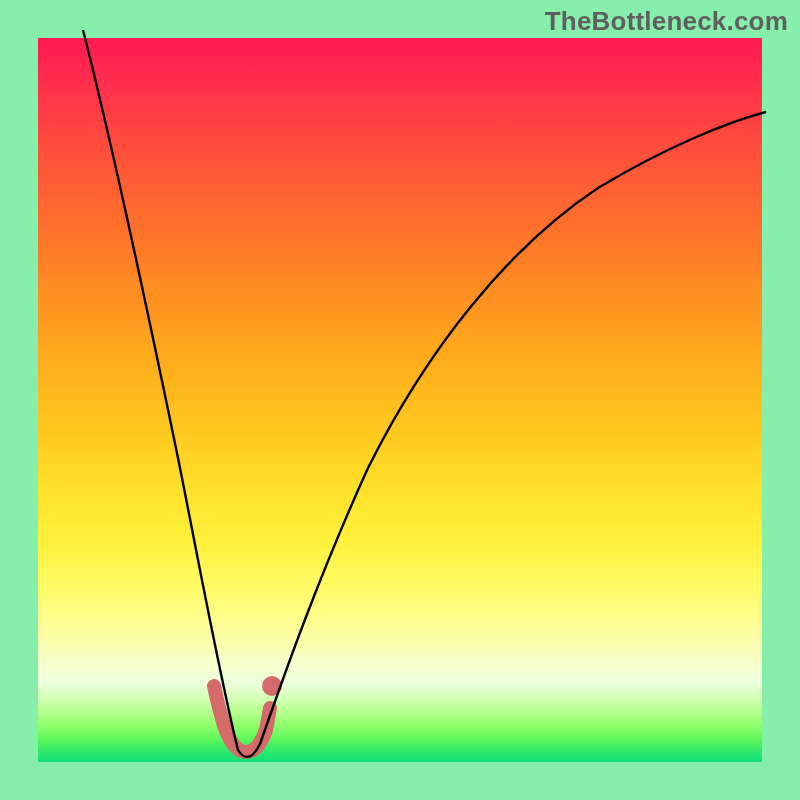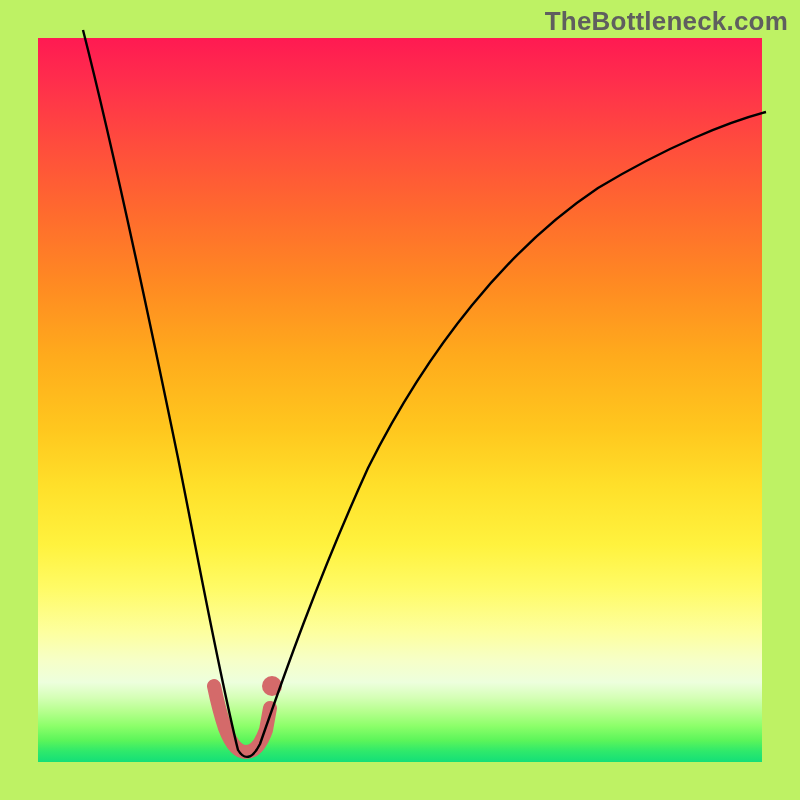--- a/index.html
+++ b/index.html
@@ -9,21 +9,21 @@
     height: 800px;
     background: #000;
     overflow: hidden;
   }
   .frame {
     position: absolute;
     left: 0;
     top: 0;
     width: 800px;
     height: 800px;
-    background: #bef264;
+    background: #86efac;
   }
   .watermark {
     position: absolute;
     top: 6px;
     right: 12px;
     font-family: Arial, Helvetica, sans-serif;
     font-size: 26px;
     font-weight: 600;
     color: #5f5f5f;
     letter-spacing: 0.2px;

